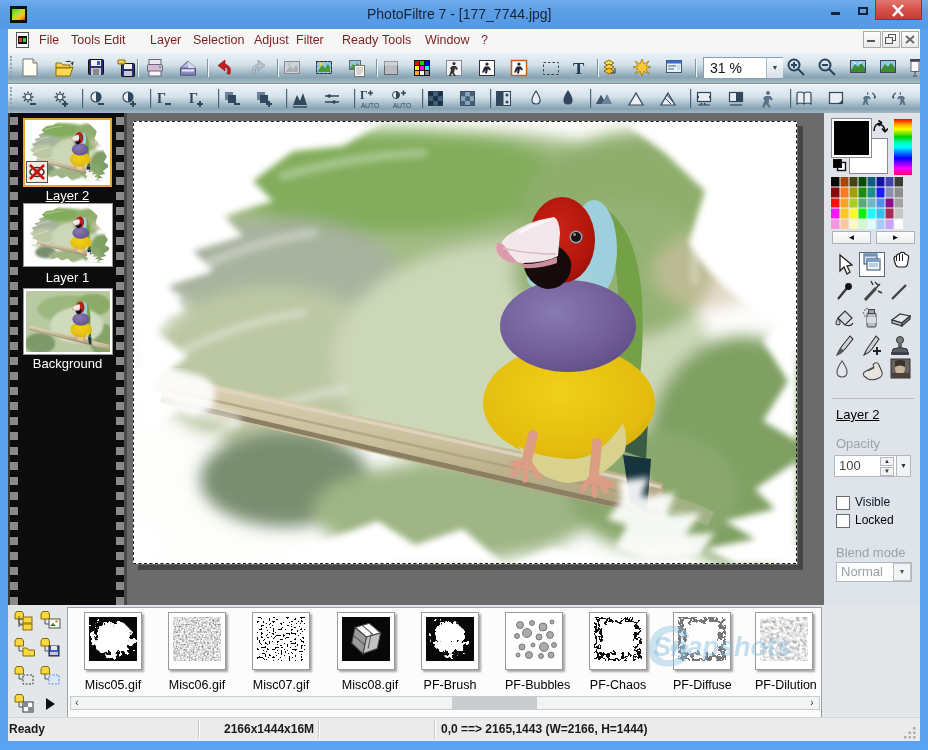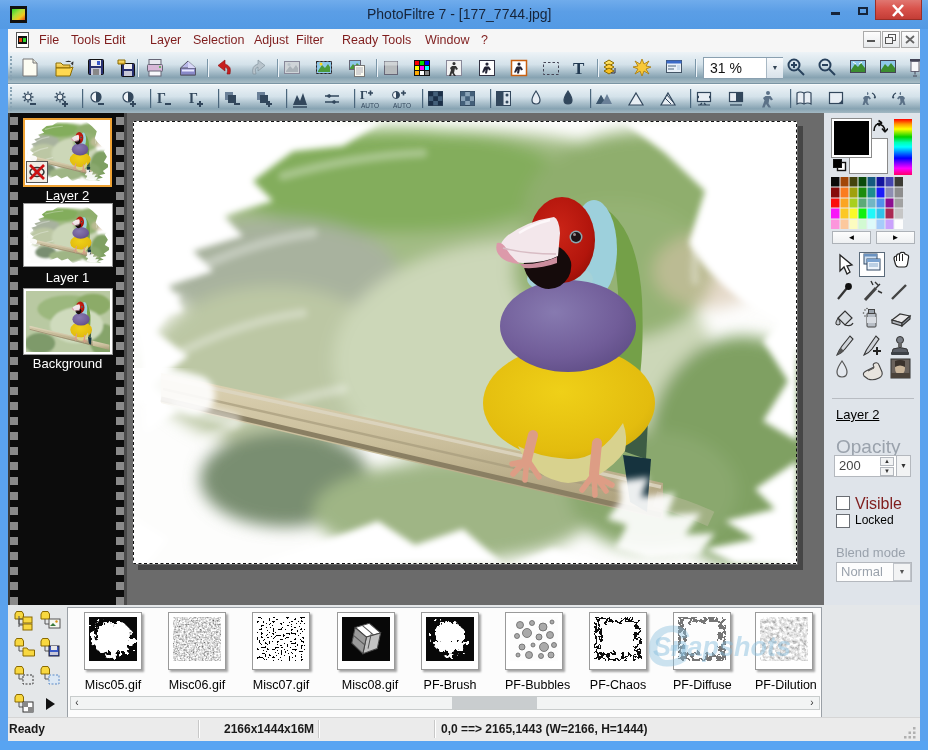--- a/index.html
+++ b/index.html
@@ -719,28 +719,28 @@
  </g>
  <g transform="translate(61,109)">
   <rect x="0" y="0" width="19" height="19" fill="#6a625c" stroke="#333"></rect>
   <ellipse cx="9" cy="9" rx="5" ry="7" fill="#c8b49a"></ellipse>
   <path d="M4,2 q5,-2 10,0 l0,6 q-5,-3 -10,0 z" fill="#3a322c"></path>
   <rect x="0" y="14" width="19" height="5" fill="#4a423a"></rect>
  </g>
 </svg>
 <div class="abs" style="left:832px;top:398px;width:82px;height:1px;background:#b8bcc2"></div>
 <div class="abs" style="left:836px;top:407px;font-size:13px;color:#000;text-decoration:underline">Layer 2</div>
-<div class="abs" style="left:836px;top:436px;font-size:19px;color:#9aa2ac">Opacity</div>
+<div class="abs" style="left:836px;top:436px;font-size:13px;color:#9aa2ac">Opacity</div>
 <div class="abs" style="left:834px;top:455px;width:77px;height:22px;background:#fff;border:1px solid #b4b8be;box-sizing:border-box"></div>
-<div class="abs" style="left:839px;top:458px;font-size:13px;color:#444">200</div>
+<div class="abs" style="left:839px;top:458px;font-size:13px;color:#444">100</div>
 <div class="abs" style="left:880px;top:457px;width:14px;height:9px;background:#f2f3f4;border:1px solid #b4b8be;box-sizing:border-box;font-size:6px;text-align:center;line-height:7px;color:#333">▲</div>
 <div class="abs" style="left:880px;top:467px;width:14px;height:9px;background:#f2f3f4;border:1px solid #b4b8be;box-sizing:border-box;font-size:6px;text-align:center;line-height:7px;color:#333">▼</div>
 <div class="abs" style="left:896px;top:455px;width:15px;height:22px;background:#f2f3f4;border:1px solid #b4b8be;box-sizing:border-box;font-size:7px;text-align:center;line-height:19px;color:#333">▼</div>
 <div class="abs" style="left:836px;top:496px;width:14px;height:14px;background:#fff;border:1px solid #6a6e74;box-sizing:border-box"></div>
-<div class="abs" style="left:855px;top:495px;font-size:16px;color:#7f1d1d">Visible</div>
+<div class="abs" style="left:855px;top:495px;font-size:12px;color:#0f172a">Visible</div>
 <div class="abs" style="left:836px;top:514px;width:14px;height:14px;background:#fff;border:1px solid #6a6e74;box-sizing:border-box"></div>
 <div class="abs" style="left:855px;top:513px;font-size:12px;color:#000">Locked</div>
 <div class="abs" style="left:836px;top:545px;font-size:13px;color:#9aa2ac">Blend mode</div>
 <div class="abs" style="left:836px;top:562px;width:76px;height:20px;background:#fdfdfd;border:1px solid #b4b8be;box-sizing:border-box"></div>
 <div class="abs" style="left:841px;top:564px;font-size:13px;color:#9aa2ac">Normal</div>
 <div class="abs" style="left:893px;top:563px;width:18px;height:18px;background:#f2f3f4;border:1px solid #c0c4ca;box-sizing:border-box;font-size:7px;text-align:center;line-height:16px;color:#555">▼</div>
 <div class="abs" id="bottompanel"></div>
 <div class="abs" id="striparea"></div>
 <svg class="abs" style="left:10px;top:608px" width="56" height="106" viewBox="0 0 56 106">
  <defs>

